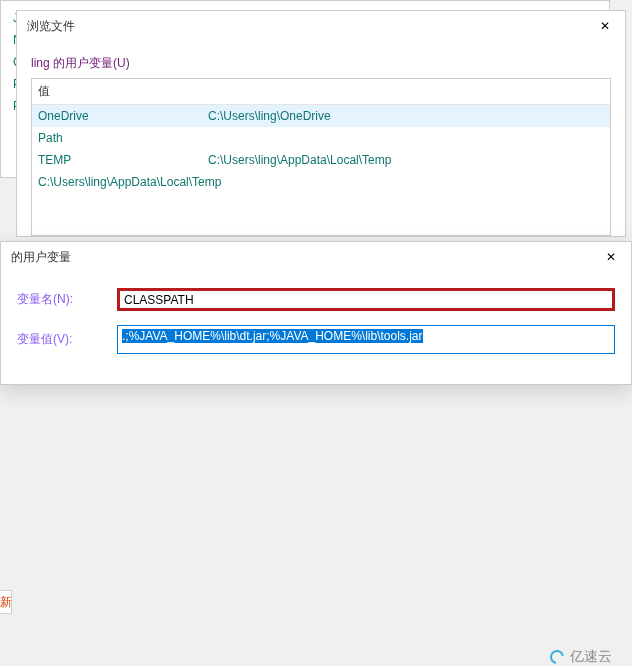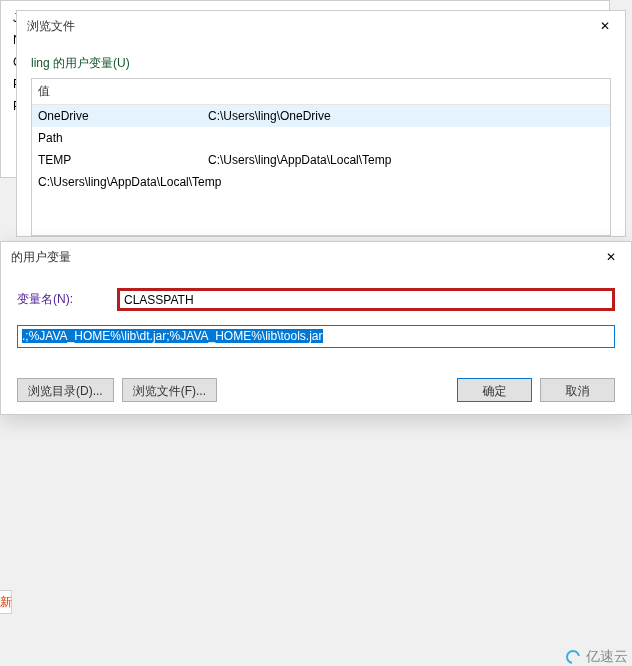--- a/index.html
+++ b/index.html
@@ -1,39 +1,39 @@
 <!DOCTYPE html>
 <html><head>
 <meta charset="utf-8">
 <style>
 * { box-sizing: border-box; margin: 0; padding: 0; font-family: "Microsoft YaHei", "Segoe UI", sans-serif; font-size: 12px; }
 body { background: #f0f0f0; width: 632px; height: 666px; position: relative; overflow: hidden; }
 .window { background: #fff; border: 1px solid #ccc; position: absolute; }
 .titlebar { display: flex; align-items: center; justify-content: space-between; padding: 6px 0 6px 10px; height: 30px; }
 .titlebar .title { color: #333; }
 .close-btn { width: 40px; height: 30px; text-align: center; line-height: 30px; cursor: pointer; }
-.section-label { color: #14532d; padding: 4px 0 6px 0; }
+.section-label { color: #701a75; padding: 4px 0 6px 0; }
 .table { border: 1px solid #ccc; background: #fff; }
 .table-header { display: flex; border-bottom: 1px solid #e5e5e5; background: #fff; }
 .table-header .th { padding: 4px 6px; border-right: 1px solid #e5e5e5; color: #333; }
 .table-header .th:last-child { border-right: none; }
 .table-row { display: flex; padding: 2px 0; }
 .table-row.selected { background: #e5f3ff; }
-.table-row .td { padding: 2px 6px; white-space: nowrap; overflow: hidden; text-overflow: ellipsis; color: #000000; }
+.table-row .td { padding: 2px 6px; white-space: nowrap; overflow: hidden; text-overflow: ellipsis; color: #0f766e; }
 .col-var { width: 170px; flex-shrink: 0; }
 .col-val { flex: 1; min-width: 0; }
 .dlg-body { padding: 16px; }
 .form-row { display: flex; align-items: center; margin-bottom: 14px; }
-.form-row label { width: 100px; color: #4c1d95; }
+.form-row label { width: 100px; color: #8b5cf6; }
 .form-row input { flex: 1; border: 3px solid #b91c1c; padding: 3px 4px; height: 23px; }
 .sel-text { background: #0078d7; color: #fff; }
 .btn { background: #e1e1e1; border: 1px solid #adadad; padding: 4px 10px; min-width: 75px; height: 24px; text-align: center; cursor: pointer; color: #333; }
 .btn.default { border: 1px solid #0078d7; }
 .btn-row { display: flex; gap: 8px; }
-.footer-strip { position: absolute; bottom: 0; right: 4px; display: flex; align-items: center; gap: 6px; color: #999; }
+.footer-strip { position: absolute; bottom: 0; right: 20px; display: flex; align-items: center; gap: 6px; color: #999; }
 .footer-strip .logo-dot { display: inline-block; width: 14px; height: 14px; border: 2px solid #38b0de; border-radius: 50%; position: relative; }
 .footer-strip .logo-dot::after { content: ''; position: absolute; right: -2px; bottom: -2px; width: 8px; height: 8px; background: #f0f0f0; }
 #win1 { top: 10px; left: 16px; width: 610px; }
 #win1 .content { padding: 10px 14px 0 14px; }
 #win1 .table { height: 158px; }
 #win2 { top: 241px; left: 0; width: 632px; z-index: 10; box-shadow: 0 6px 20px rgba(0,0,0,0.15); }
 #win2 .btn-area { display: flex; justify-content: space-between; padding: 0 16px 12px 16px; }
 #win3 { top: 415px; left: 16px; width: 610px; border: none; background: transparent; }
 #win3 .inner { background: #fff; border: 1px solid #ccc; padding: 6px; }
 #win3 .table { border: none; height: 126px; overflow: hidden; }
@@ -77,31 +77,22 @@
   <div class="titlebar">
     <span class="title">的用户变量</span>
     <span class="close-btn">✕</span>
   </div>
   <div class="dlg-body">
     <div class="form-row">
       <label>变量名(N):</label>
       <input type="text" value="CLASSPATH" style="">
     </div>
     <div class="form-row">
-      <div style="flex:1;border:1px solid #0078d7;height:23px;padding:3px 4px;background:#fff;overflow:hidden;"><span class="sel-text">.;%JAVA_HOME%\lib\dt.jar;%JAVA_HOME%\lib\tools.jar</span></div>
-    </div>
-  </div>
-  <div class="btn-area">
-    <div class="btn-row">
-      <button class="btn">浏览目录(D)...</button>
-      <button class="btn">浏览文件(F)...</button>
-    </div>
-    <div class="btn-row">
-      <button class="btn default">确定</button>
-      <button class="btn">取消</button>
+      <label>变量值(V):</label>
+      <div style="flex:1;border:1px solid #0078d7;height:29px;padding:3px 4px;background:#fff;overflow:hidden;"><span class="sel-text">.;%JAVA_HOME%\lib\dt.jar;%JAVA_HOME%\lib\tools.jar</span></div>
     </div>
   </div>
 </div>
 
 <div id="win3">
   <div class="inner">
     <div class="table">
       <div class="table-row">
         <div class="td col-var">JAVA_HOME</div>
         <div class="td col-val">E:\Program Files\Java\jdk1.7.0_65_64</div>

